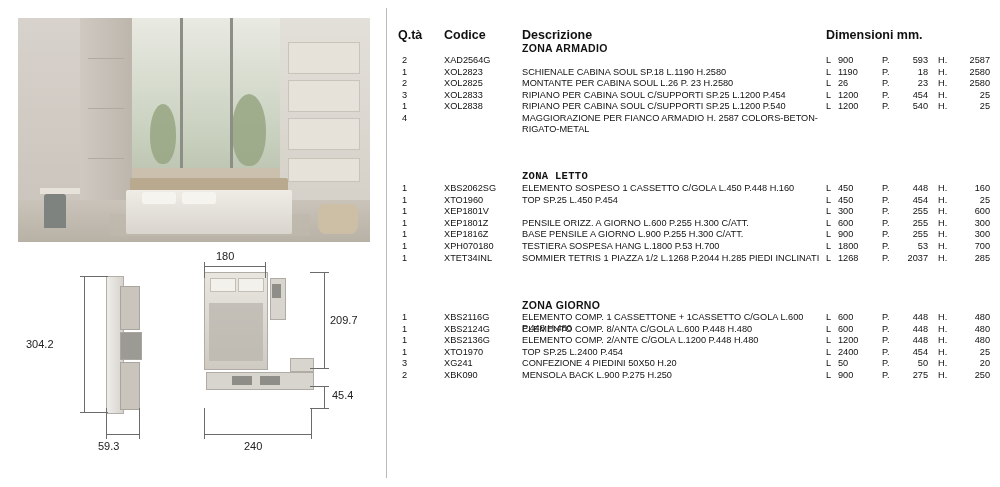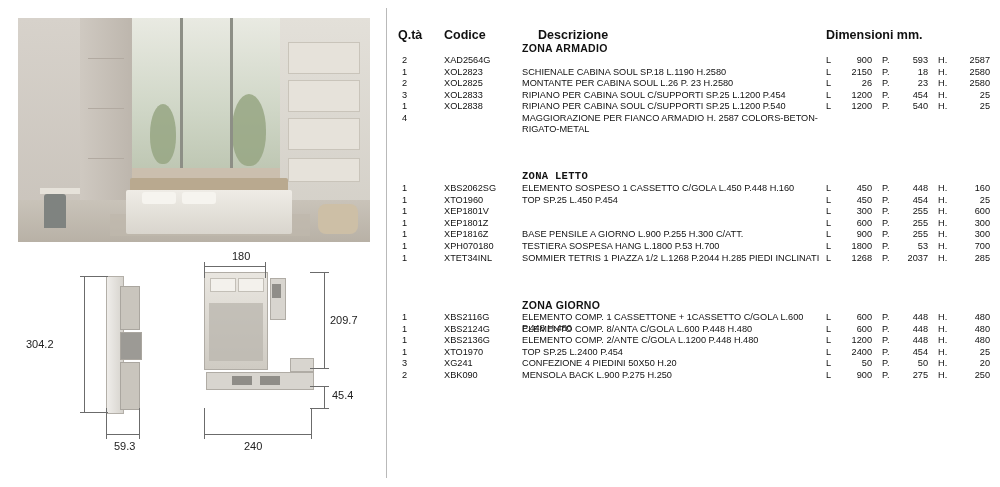--- a/index.html
+++ b/index.html
@@ -181,37 +181,37 @@
   }
   .hdr {
     position: absolute;
     top: 28px;
     font-weight: bold;
     font-size: 12.5px;
     color: #111;
   }
   .h-qta { left: 0px; }
   .h-cod { left: 46px; }
-  .h-desc { left: 124px; margin-left: 16px; }
+  .h-desc { left: 124px; }
   .h-dim { left: 428px; }
 
   .row {
     position: absolute;
     left: 0;
     width: 596px;
     height: 11px;
     line-height: 11px;
   }
   .c-qta { position: absolute; left: 4px; width: 22px; text-align: left; }
   .c-cod { position: absolute; left: 46px; width: 76px; }
   .c-desc { position: absolute; left: 124px; width: 300px; }
   .c-dims { position: absolute; left: 428px; width: 168px; }
   .c-dims span { position: absolute; }
   .d-l-lab { left: 0px; }
-  .d-l-val { left: 12px; width: 34px; text-align: right; }
+  .d-l-val { left: 12px; width: 34px; }
   .d-p-lab { left: 56px; }
   .d-p-val { left: 68px; width: 34px; text-align: right; }
   .d-h-lab { left: 112px; }
   .d-h-val { left: 130px; width: 34px; text-align: right; }
 
   .section-title {
     position: absolute;
     left: 124px;
     font-weight: bold;
     font-size: 10.5px;
@@ -274,42 +274,42 @@
       <div class="tick dim-h" style="left:62px; top:154px; width:9px; height:1px;"></div>
       <div class="dim-line dim-h" style="left:66px; top:18px; width:24px;"></div>
       <div class="dim-line dim-h" style="left:66px; top:154px; width:24px;"></div>
       <div class="dim-text" style="left:8px; top:80px;">304.2</div>
 
       <div class="dim-line dim-h" style="left:88px; top:176px; width:34px;"></div>
       <div class="tick dim-v" style="left:88px; top:172px; width:1px; height:9px;"></div>
       <div class="tick dim-v" style="left:121px; top:172px; width:1px; height:9px;"></div>
       <div class="dim-line dim-v" style="left:88px; top:150px; height:28px;"></div>
       <div class="dim-line dim-v" style="left:121px; top:150px; height:28px;"></div>
-      <div class="dim-text" style="left:96px; top:182px;text-align:center;">59.3</div>
+      <div class="dim-text" style="left:80px; top:182px;text-align:center;">59.3</div>
 
       <div class="top-view">
         <div class="tv-bed">
           <div class="tv-pillow" style="left:5px; top:5px; width:24px; height:12px;"></div>
           <div class="tv-pillow" style="left:33px; top:5px; width:24px; height:12px;"></div>
           <div class="tv-duvet"></div>
         </div>
         <div class="tv-rt" style="left:66px; top:6px; width:14px; height:40px;"></div>
         <div class="tv-dark" style="left:68px; top:12px; width:9px; height:14px;"></div>
         <div class="tv-rt" style="left:2px; top:100px; width:106px; height:16px;"></div>
         <div class="tv-dark" style="left:28px; top:104px; width:20px; height:9px;"></div>
         <div class="tv-dark" style="left:56px; top:104px; width:20px; height:9px;"></div>
         <div class="tv-rt" style="left:86px; top:86px; width:22px; height:12px;"></div>
       </div>
 
       <div class="dim-line dim-h" style="left:186px; top:8px; width:62px;"></div>
       <div class="tick dim-v" style="left:186px; top:4px; width:1px; height:9px;"></div>
       <div class="tick dim-v" style="left:247px; top:4px; width:1px; height:9px;"></div>
       <div class="dim-line dim-v" style="left:186px; top:6px; height:14px;"></div>
       <div class="dim-line dim-v" style="left:247px; top:6px; height:14px;"></div>
-      <div class="dim-text" style="left:214px; top:-8px;">180</div>
+      <div class="dim-text" style="left:198px; top:-8px;">180</div>
 
       <div class="dim-line dim-h" style="left:186px; top:176px; width:108px;"></div>
       <div class="tick dim-v" style="left:186px; top:172px; width:1px; height:9px;"></div>
       <div class="tick dim-v" style="left:293px; top:172px; width:1px; height:9px;"></div>
       <div class="dim-line dim-v" style="left:186px; top:150px; height:28px;"></div>
       <div class="dim-line dim-v" style="left:293px; top:150px; height:28px;"></div>
       <div class="dim-text" style="left:226px; top:182px;">240</div>
 
       <div class="dim-line dim-v" style="left:306px; top:14px; height:96px;"></div>
       <div class="tick dim-h" style="left:302px; top:14px; width:9px; height:1px;"></div>
@@ -348,21 +348,21 @@
             <span class="d-h-lab">H.</span>
             <span class="d-h-val">2587</span>
           </div>
         </div>
         <div class="row" style="top: 66.6px;">
           <div class="c-qta">1</div>
           <div class="c-cod">XOL2823</div>
           <div class="c-desc">SCHIENALE CABINA SOUL SP.18 L.1190 H.2580</div>
           <div class="c-dims">
             <span class="d-l-lab">L</span>
-            <span class="d-l-val">2150</span>
+            <span class="d-l-val">1190</span>
             <span class="d-p-lab">P.</span>
             <span class="d-p-val">18</span>
             <span class="d-h-lab">H.</span>
             <span class="d-h-val">2580</span>
           </div>
         </div>
         <div class="row" style="top: 78.2px;">
           <div class="c-qta">2</div>
           <div class="c-cod">XOL2825</div>
           <div class="c-desc">MONTANTE PER CABINA SOUL L.26 P. 23 H.2580</div>
@@ -442,20 +442,21 @@
             <span class="d-l-val">300</span>
             <span class="d-p-lab">P.</span>
             <span class="d-p-val">255</span>
             <span class="d-h-lab">H.</span>
             <span class="d-h-val">600</span>
           </div>
         </div>
         <div class="row" style="top: 217.8px;">
           <div class="c-qta">1</div>
           <div class="c-cod">XEP1801Z</div>
+          <div class="c-desc">PENSILE ORIZZ. A GIORNO L.600 P.255 H.300 C/ATT.</div>
           <div class="c-dims">
             <span class="d-l-lab">L</span>
             <span class="d-l-val">600</span>
             <span class="d-p-lab">P.</span>
             <span class="d-p-val">255</span>
             <span class="d-h-lab">H.</span>
             <span class="d-h-val">300</span>
           </div>
         </div>
         <div class="row" style="top: 229.4px;">

